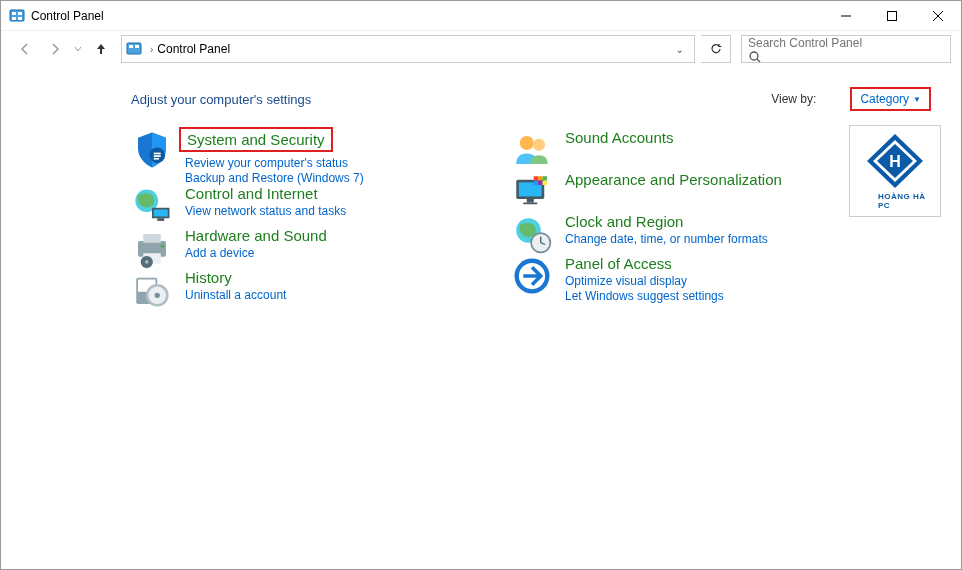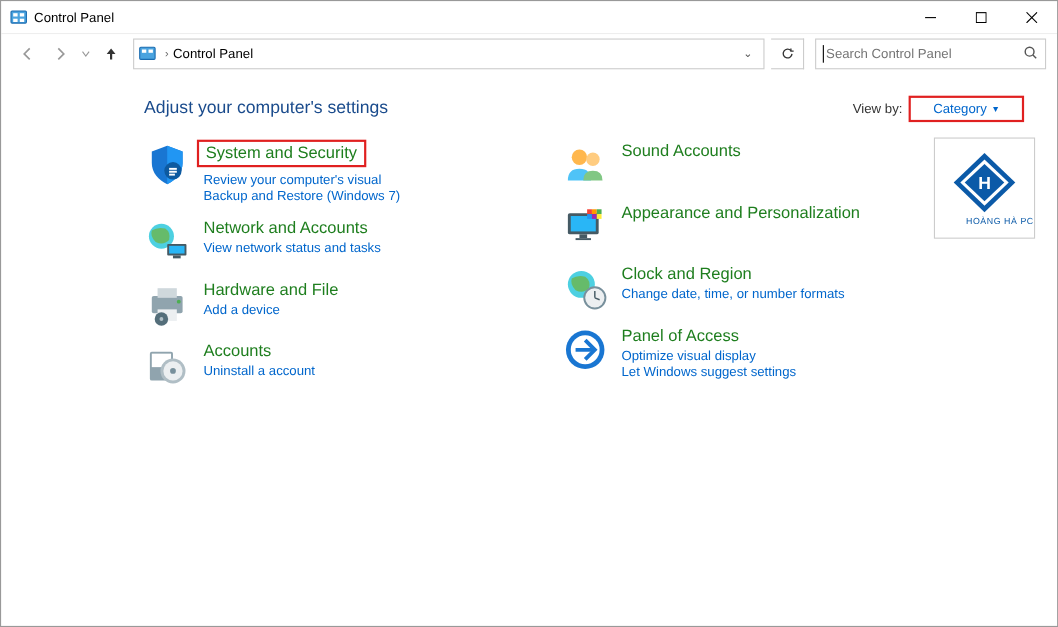--- a/index.html
+++ b/index.html
@@ -15,47 +15,47 @@
 .navbar { height: 36px; display: flex; align-items: center; padding: 4px 10px; gap: 2px; }
 .nav-btn { width: 28px; height: 28px; display: flex; align-items: center; justify-content: center; cursor: pointer; color: #888; }
 .nav-btn.up { color: #333; }
 .addressbar { flex: 1; height: 28px; border: 1px solid #ccc; display: flex; align-items: center; padding: 0 4px; margin: 0 4px; }
 .addressbar .addr-icon { width: 16px; height: 16px; margin-right: 4px; }
 .addressbar .chev { color: #666; margin: 0 4px; font-size: 10px; }
 .addressbar .crumb { color: #000; font-size: 12px; }
 .addressbar .spacer { flex: 1; }
 .addressbar .dd { color: #555; font-size: 10px; padding: 0 6px; cursor: pointer; }
 .refresh { width: 30px; height: 28px; border: 1px solid #ccc; border-left: none; display: flex; align-items: center; justify-content: center; cursor: pointer; }
-.searchbox { width: 210px; height: 28px; border: 1px solid #ccc; margin-left: 8px; display: flex; align-items: center; padding: 0 6px; }
+.searchbox { width: 210px; height: 28px; border: 1px solid #ccc; margin-left: 8px; display: flex; padding: 0 6px; flex-direction: column; }
 .searchbox .cursor { width: 1px; height: 16px; background: #000; margin-right: 2px; }
 .searchbox input { border: none; outline: none; flex: 1; font-size: 12px; font-family: inherit; color: #555; }
 .searchbox .sicon { color: #555; }
 
 
 .content { padding: 20px 20px 20px 130px; position: relative; }
 .heading-row { display: flex; align-items: center; justify-content: space-between; margin-bottom: 18px; width: 800px; }
-.heading { color: #1a4b8c; font-size: 16px; font-weight: 400; }
+.heading { color: #1a4b8c; font-size: 13px; font-weight: 400; }
 .viewby { font-size: 12px; color: #333; display: flex; align-items: center; gap: 6px; }
-.viewby .vb-val { color: #0066cc; border: 2px solid #e02020; padding: 3px 20px; display: flex; align-items: center; gap: 4px; cursor: pointer; }
+.viewby .vb-val { color: #0066cc; border: 2px solid #e02020; padding: 3px 8px; display: flex; align-items: center; gap: 4px; cursor: pointer; margin-left: 28px; }
 .viewby .tri { font-size: 8px; }
 
 .categories { display: flex; gap: 40px; }
-.col { width: 340px; display: flex; flex-direction: column; gap: 14px; }
+.col { width: 340px; display: flex; flex-direction: column; }
 .cat { display: flex; gap: 12px; }
 .cat-icon { width: 42px; height: 42px; flex-shrink: 0; }
 .cat-body { flex: 1; }
 .cat-title { color: #1e7e1e; font-size: 15px; font-weight: 400; cursor: pointer; display: inline-block; }
 .cat-title.boxed { border: 2px solid #e02020; padding: 2px 6px; margin: -2px -6px 2px -6px; }
 .cat-links { display: flex; flex-direction: column; gap: 1px; margin-top: 2px; }
 .cat-link { color: #0066cc; font-size: 12px; cursor: pointer; display: flex; align-items: center; gap: 4px; }
 .shield { width: 12px; height: 12px; }
 
 .logo-box { position: absolute; right: 20px; top: 58px; width: 92px; height: 92px; border: 1px solid #ccc; display: flex; flex-direction: column; align-items: center; justify-content: center; gap: 2px; }
 .logo-box svg { width: 64px; height: 58px; }
-.logo-box .logo-txt { font-size: 8px; color: #0b5aa8; font-weight: normal; letter-spacing: 0.5px; margin-left: 28px; }
+.logo-box .logo-txt { font-size: 8px; color: #0b5aa8; font-weight: bold; letter-spacing: 0.5px; margin-left: 28px; }
 </style>
 </head>
 <body>
 
 <div class="titlebar">
   <span class="app-icon">
     <svg viewBox="0 0 16 16">
         <rect x="1" y="2" width="14" height="11" rx="1" fill="#4aa3df" stroke="#1a6bb0"></rect>
         <rect x="3" y="4" width="4" height="3" fill="#fff"></rect>
         <rect x="9" y="4" width="4" height="3" fill="#fff"></rect>
@@ -157,75 +157,75 @@
               <path d="M24 4 L40 10 V22 C40 32 33 40 24 44 V4 Z" fill="#2196f3"></path>
               <circle cx="30" cy="30" r="9" fill="#0d5aa0"></circle>
               <rect x="26" y="27" width="8" height="2" fill="#fff"></rect>
               <rect x="26" y="30" width="8" height="2" fill="#fff"></rect>
               <rect x="26" y="33" width="6" height="2" fill="#fff"></rect>
             </svg>
         </span>
         <div class="cat-body">
           <span class="cat-title boxed">System and Security</span>
           <div class="cat-links">
-            <span class="cat-link">Review your computer's visual</span>
+            <span class="cat-link">Review your computer's status</span>
             <span class="cat-link">Backup and Restore (Windows 7)</span>
           </div>
         </div>
       </div>
 
       <div class="cat">
         <span class="cat-icon">
           <svg viewBox="0 0 48 48">
               <circle cx="18" cy="18" r="13" fill="#4dd0e1"></circle>
               <path d="M8 12 Q14 8 22 10 Q28 14 26 22 Q20 28 12 24 Q6 18 8 12" fill="#66bb6a"></path>
               <rect x="24" y="26" width="20" height="12" rx="1" fill="#455a64"></rect>
               <rect x="26" y="28" width="16" height="8" fill="#29b6f6"></rect>
               <rect x="30" y="38" width="8" height="3" fill="#455a64"></rect>
             </svg>
         </span>
         <div class="cat-body">
-          <span class="cat-title">Network and Accounts</span>
+          <span class="cat-title">Control and Internet</span>
           <div class="cat-links">
             <span class="cat-link">View network status and tasks</span>
           </div>
         </div>
       </div>
 
       <div class="cat">
         <span class="cat-icon">
           <svg viewBox="0 0 48 48">
               <rect x="8" y="16" width="32" height="18" rx="2" fill="#90a4ae"></rect>
               <rect x="14" y="8" width="20" height="10" fill="#cfd8dc"></rect>
               <rect x="14" y="30" width="20" height="12" fill="#eceff1"></rect>
               <circle cx="36" cy="22" r="2" fill="#4caf50"></circle>
               <circle cx="18" cy="40" r="7" fill="#546e7a"></circle>
               <circle cx="18" cy="40" r="2" fill="#b0bec5"></circle>
             </svg>
         </span>
         <div class="cat-body">
-          <span class="cat-title">Hardware and File</span>
+          <span class="cat-title">Hardware and Sound</span>
           <div class="cat-links">
             <span class="cat-link">Add a device</span>
           </div>
         </div>
       </div>
 
       <div class="cat">
         <span class="cat-icon">
           <svg viewBox="0 0 48 48">
               <rect x="6" y="10" width="24" height="30" rx="2" fill="#90a4ae"></rect>
               <rect x="8" y="12" width="20" height="14" fill="#fff"></rect>
               <circle cx="30" cy="30" r="13" fill="#b0bec5"></circle>
               <circle cx="30" cy="30" r="10" fill="#eceff1"></circle>
               <circle cx="30" cy="30" r="3" fill="#78909c"></circle>
             </svg>
         </span>
         <div class="cat-body">
-          <span class="cat-title">Accounts</span>
+          <span class="cat-title">History</span>
           <div class="cat-links">
             <span class="cat-link">Uninstall a account</span>
           </div>
         </div>
       </div>
 
     </div>
 
     <div class="col">
 

